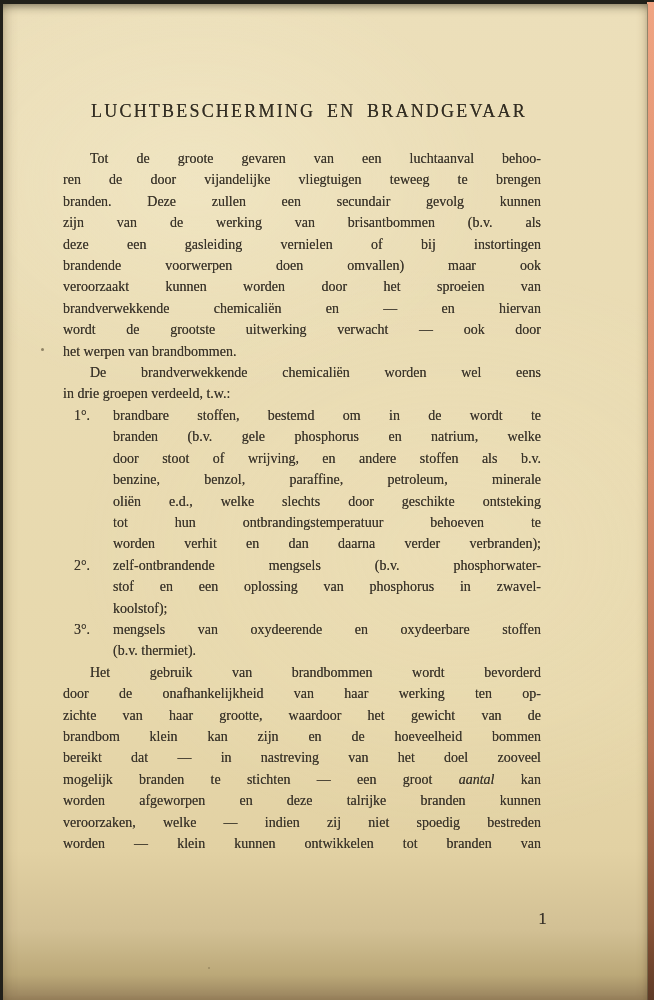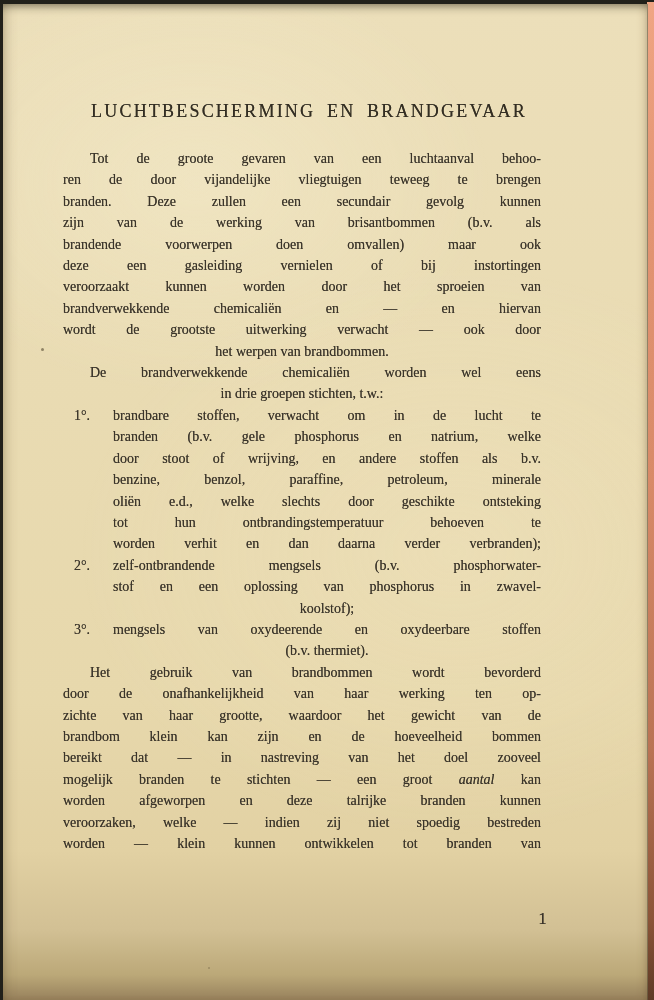--- a/index.html
+++ b/index.html
@@ -30,21 +30,21 @@
     position:absolute;left:58px;top:97px;width:496px;margin:0;
     font-size:18px;font-weight:normal;letter-spacing:2.2px;word-spacing:5px;
     text-align:center;white-space:nowrap;
     color:#332e23;text-shadow:0 0 .4px rgba(51,46,35,.8);
   }
   .body-text{
     position:absolute;left:60px;top:144px;width:478px;
     font-size:14px;line-height:21.4px;
     text-shadow:0 0 .4px rgba(58,52,42,.75);
   }
-  .line{text-align:center;}
+  .line{text-align:left;}
   .line.just{text-align:justify;text-align-last:justify;}
   .line.ind{text-indent:27px;}
   .block.li{display:flex;}
   .block.li .marker{flex:0 0 50px;box-sizing:border-box;padding-left:11px;}
   .block.li .lines{flex:1 1 auto;min-width:0;}
   .pagenum{
     position:absolute;left:528px;top:905px;width:24px;
     font-size:17px;text-align:center;letter-spacing:1px;
     text-shadow:0 0 .4px rgba(58,52,42,.75);
   }
@@ -60,38 +60,38 @@
   <div class="cover-edge"></div>
   <div class="paper">
     <h1 class="title">LUCHTBESCHERMING EN BRANDGEVAAR</h1>
     <div class="body-text">
         <div class="block p">
           <div class="lines">
             <div class="line just ind"><span>Tot de groote gevaren van een luchtaanval behoo-</span></div>
             <div class="line just"><span>ren de door vijandelijke vliegtuigen teweeg te brengen</span></div>
             <div class="line just"><span>branden. Deze zullen een secundair gevolg kunnen</span></div>
             <div class="line just"><span>zijn van de werking van brisantbommen (b.v. als</span></div>
+            <div class="line just"><span>deze een gasleiding vernielen of bij instortingen</span></div>
             <div class="line just"><span>brandende voorwerpen doen omvallen) maar ook</span></div>
-            <div class="line just"><span>deze een gasleiding vernielen of bij instortingen</span></div>
             <div class="line just"><span>veroorzaakt kunnen worden door het sproeien van</span></div>
             <div class="line just"><span>brandverwekkende chemicaliën en — en hiervan</span></div>
             <div class="line just"><span>wordt de grootste uitwerking verwacht — ook door</span></div>
             <div class="line"><span>het werpen van brandbommen.</span></div>
           </div>
         </div>
         <div class="block p">
           <div class="lines">
             <div class="line just ind"><span>De brandverwekkende chemicaliën worden wel eens</span></div>
-            <div class="line"><span>in drie groepen stichten, t.w.:</span></div>
+            <div class="line"><span>in drie groepen verdeeld, t.w.:</span></div>
           </div>
         </div>
         <div class="block li">
           <span class="marker">1°.</span>
           <div class="lines">
-            <div class="line just"><span>brandbare stoffen, verwacht om in de lucht te</span></div>
+            <div class="line just"><span>brandbare stoffen, bestemd om in de wordt te</span></div>
             <div class="line just"><span>branden (b.v. gele phosphorus en natrium, welke</span></div>
             <div class="line just"><span>door stoot of wrijving, en andere stoffen als b.v.</span></div>
             <div class="line just"><span>benzine, benzol, paraffine, petroleum, minerale</span></div>
             <div class="line just"><span>oliën e.d., welke slechts door geschikte ontsteking</span></div>
             <div class="line just"><span>tot hun ontbrandingstemperatuur behoeven te</span></div>
             <div class="line just"><span>worden verhit en dan daarna verder verbranden);</span></div>
           </div>
         </div>
         <div class="block li">
           <span class="marker">2°.</span>

